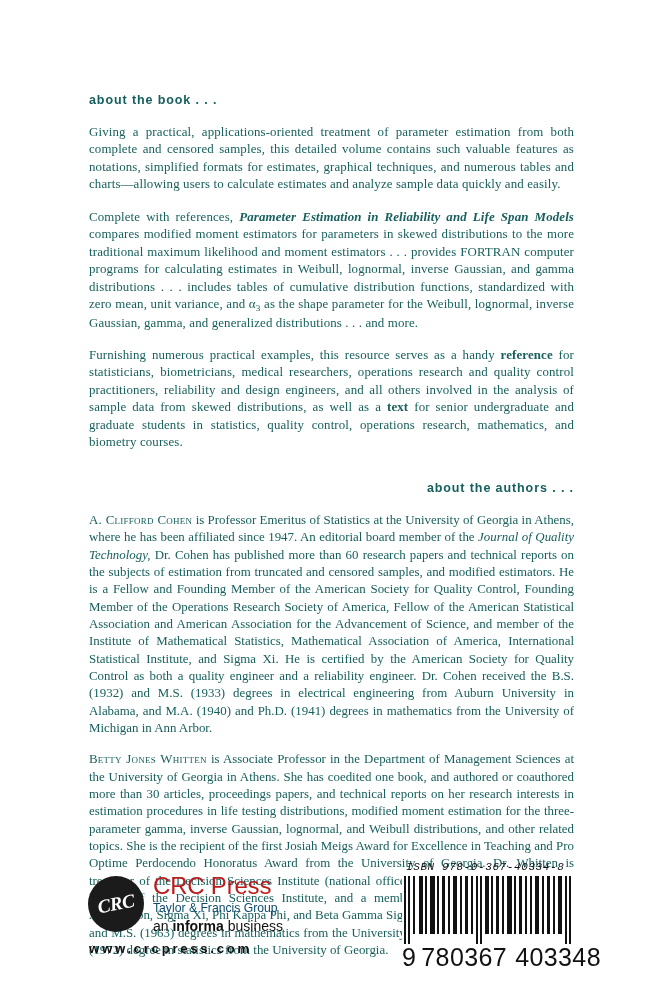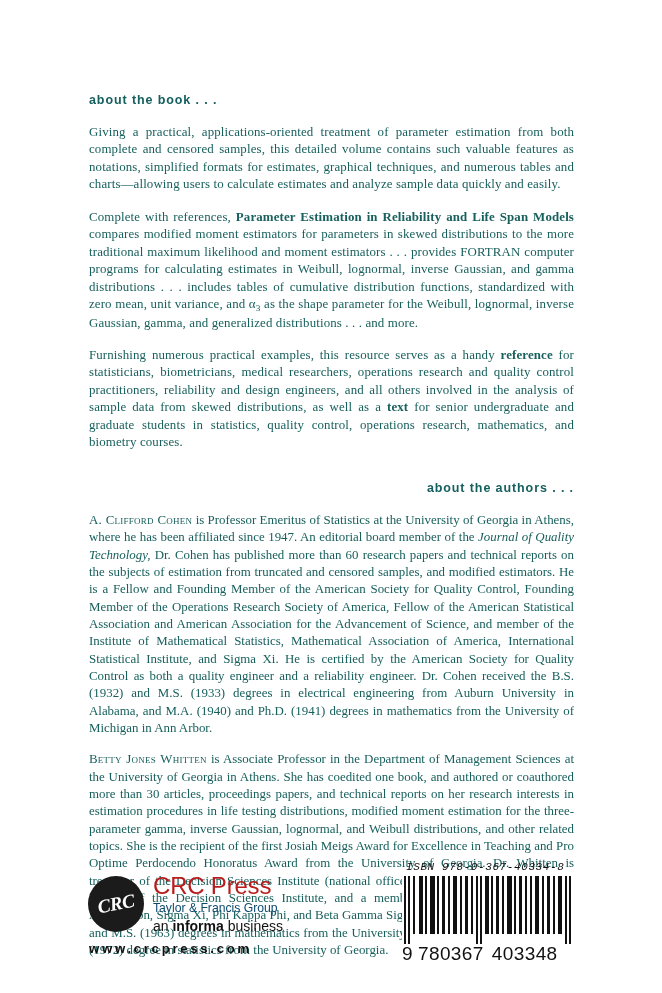--- a/index.html
+++ b/index.html
@@ -59,21 +59,21 @@
   .bio-par {
     margin: 0 0 14px 0;
     font-size: 12.9px;
     line-height: 1.345;
     text-align: justify;
     color: #18605d;
   }
   .bio-par:last-child { margin-bottom: 0; }
 
   .ital { font-style: italic; }
-  .bold-ital { font-weight: bold; }
+  .bold-ital { font-style: italic; font-weight: bold; }
   .bold { font-weight: bold; }
   .smallcaps {
     font-variant: small-caps;
     letter-spacing: 0.02em;
   }
   .sub { font-size: 0.72em; vertical-align: -0.28em; }
   .gap-small { height: 14px; }
 
   
   .footer {
@@ -167,21 +167,21 @@
     white-space: nowrap;
     font-style: italic;
   }
   .barcode-bars {
     height: 68px;
     width: 172px;
     display: block;
   }
   .barcode-digits {
     font-family: "Liberation Sans", "DejaVu Sans", sans-serif;
-    font-size: 19px;
+    font-size: 25px;
     letter-spacing: 0.4px;
     color: #111111;
     margin-top: -1px;
     white-space: nowrap;
   }
   .barcode-digits .lead { margin-right: 5px; }
   .barcode-digits .grp { margin-right: 8px; }
 </style>
 </head>
 <body>

